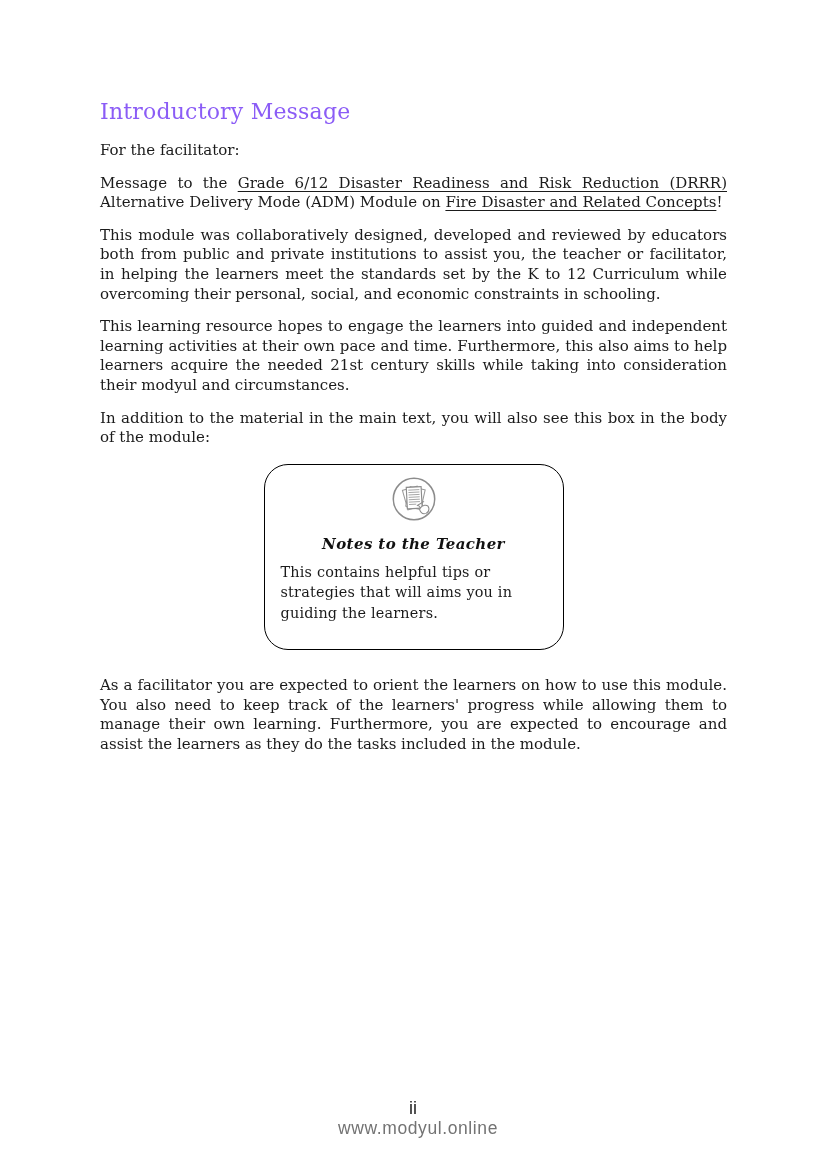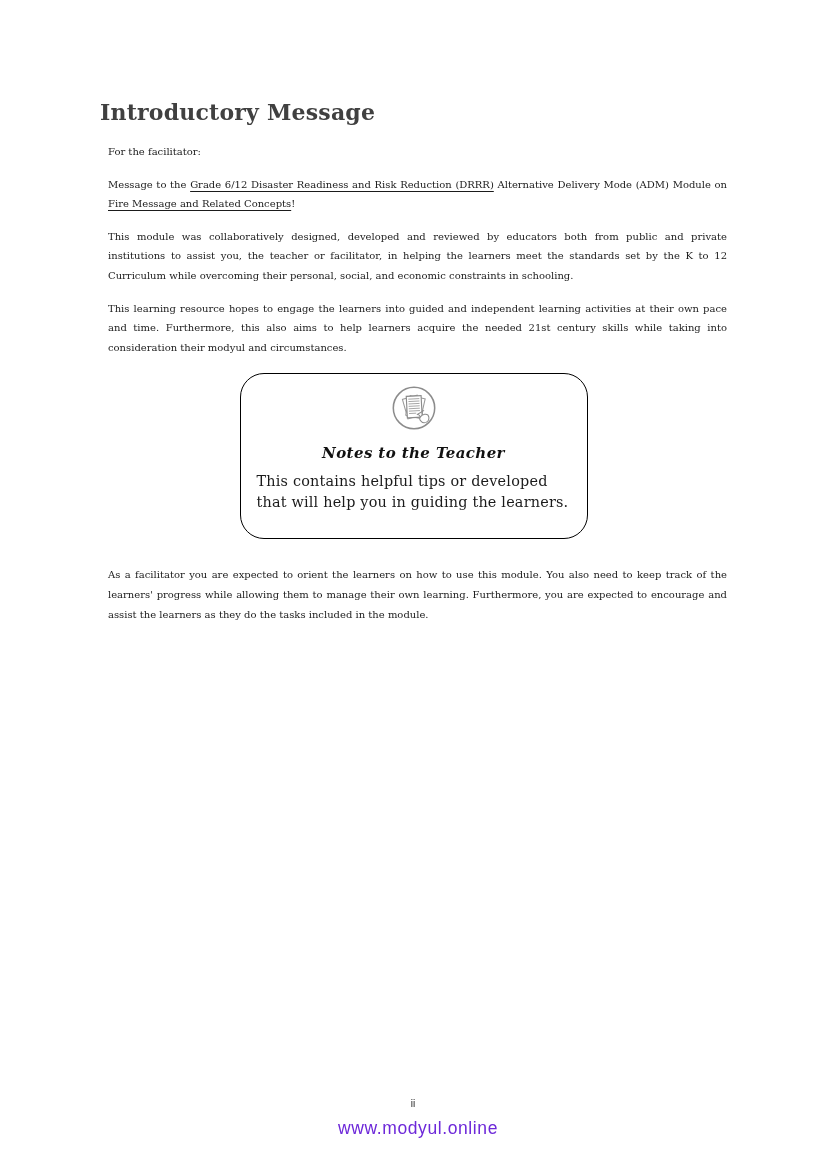--- a/index.html
+++ b/index.html
@@ -11,38 +11,38 @@
     position: relative;
     overflow: hidden;
   }
   .page { position: absolute; inset: 0; }
   .content {
     position: absolute;
     left: 100px; right: 99px; top: 99px;
   }
   h1.doc-title {
     font-size: 22px;
-    font-weight: bold;
+    font-weight: normal;
     margin: 0 0 17px 0;
     letter-spacing: 0.2px;
-    color: #404040;
+    color: #8b5cf6;
   }
   p.body-par {
-    font-size: 10px;
+    font-size: 15px;
     line-height: 19.6px;
-    margin: 0 0 13px 8px;
+    margin: 0 0 13px 0;
   }
   p.just { text-align: justify; }
   .u {
     text-decoration: underline;
     text-underline-offset: 2.5px;
     text-decoration-thickness: 1px;
   }
   .notes-box {
-    width: 348px;
+    width: 300px;
     margin: 16px auto 26px auto;
     border: 1.6px solid #000;
     border-radius: 24px;
     padding: 11px 16px 26px 16px;
     box-sizing: border-box;
     background: #fff;
   }
   .icon-wrap {
     text-align: center;
     margin-bottom: 9px;
@@ -62,51 +62,52 @@
     letter-spacing: 0.2px;
     margin: 0;
     text-align: left;
   }
   .footer-pagenum {
     position: absolute;
     left: 0; right: 0;
     top: 1098px;
     text-align: center;
     font-family: "Liberation Sans", sans-serif;
-    font-size: 10px;
+    font-size: 18px;
     color: #1f1f1f;
   }
   .footer-watermark {
     position: absolute;
     left: 0; right: 0;
     top: 1118px;
     text-align: center;
     font-family: "Liberation Sans", sans-serif;
     font-size: 17.5px;
     letter-spacing: 0.6px;
-    color: #6d28d9;
+    color: #737373;
     padding-left: 10px;
   }
 </style>
 </head>
 <body>
 
 <div class="page">
   <div class="content">
 
     <h1 class="doc-title">Introductory Message</h1>
 
     <p class="body-par">For the facilitator:</p>
 
-    <p class="body-par just"><span>Message to the </span><span class="u">Grade 6/12 Disaster Readiness and Risk Reduction (DRRR)</span><span> Alternative Delivery Mode (ADM) Module on </span><span class="u">Fire Message and Related Concepts</span><span>!</span></p>
+    <p class="body-par just"><span>Message to the </span><span class="u">Grade 6/12 Disaster Readiness and Risk Reduction (DRRR)</span><span> Alternative Delivery Mode (ADM) Module on </span><span class="u">Fire Disaster and Related Concepts</span><span>!</span></p>
 
     <p class="body-par just">This module was collaboratively designed, developed and reviewed by educators both from public and private institutions to assist you, the teacher or facilitator, in helping the learners meet the standards set by the K to 12 Curriculum while overcoming their personal, social, and economic constraints in schooling.</p>
 
     <p class="body-par just">This learning resource hopes to engage the learners into guided and independent learning activities at their own pace and time. Furthermore, this also aims to help learners acquire the needed 21st century skills while taking into consideration their modyul and circumstances.</p>
 
+    <p class="body-par just">In addition to the material in the main text, you will also see this box in the body of the module:</p>
 
     <div class="notes-box">
       <div class="icon-wrap">
         <svg width="46" height="46" viewBox="0 0 48 48" aria-hidden="true">
           <circle cx="24" cy="24" r="21.6" fill="none" stroke="#8c8c8c" stroke-width="1.6"></circle>
           <g>
             <rect x="14.5" y="12.5" width="16" height="21" fill="#ffffff" stroke="#9a9a9a" stroke-width="1.1" transform="rotate(-16 22.5 23)"></rect>
             <rect x="17.5" y="12.5" width="16" height="21" fill="#ffffff" stroke="#9a9a9a" stroke-width="1.1" transform="rotate(13 25.5 23)"></rect>
             <g transform="rotate(-3 24 23)">
               <rect x="16.5" y="11.5" width="15.5" height="22.5" fill="#ffffff" stroke="#8c8c8c" stroke-width="1.2"></rect>
@@ -122,21 +123,21 @@
             </g>
           </g>
           <g>
             <line x1="27" y1="31" x2="34.5" y2="26.5" stroke="#8c8c8c" stroke-width="1.1"></line>
             <path d="M30 34 q2 -3 5 -3.5 q4 -0.5 4.5 3 q0.5 4 -3 5.5 q-3 1.2 -5 -1 q-2 -2 -1.5 -4 z" fill="#ffffff" stroke="#8c8c8c" stroke-width="1.1"></path>
             <line x1="31" y1="33.5" x2="28.5" y2="30.5" stroke="#8c8c8c" stroke-width="1.1"></line>
           </g>
         </svg>
       </div>
       <div class="notes-title">Notes to the Teacher</div>
-      <p class="notes-body">This contains helpful tips or developed that will help you in guiding the learners.</p>
+      <p class="notes-body">This contains helpful tips or strategies that will aims you in guiding the learners.</p>
     </div>
 
     <p class="body-par just">As a facilitator you are expected to orient the learners on how to use this module. You also need to keep track of the learners' progress while allowing them to manage their own learning. Furthermore, you are expected to encourage and assist the learners as they do the tasks included in the module.</p>
 
   </div>
 
   <div class="footer-pagenum">ii</div>
   <div class="footer-watermark">www.modyul.online</div>
 </div>
 

